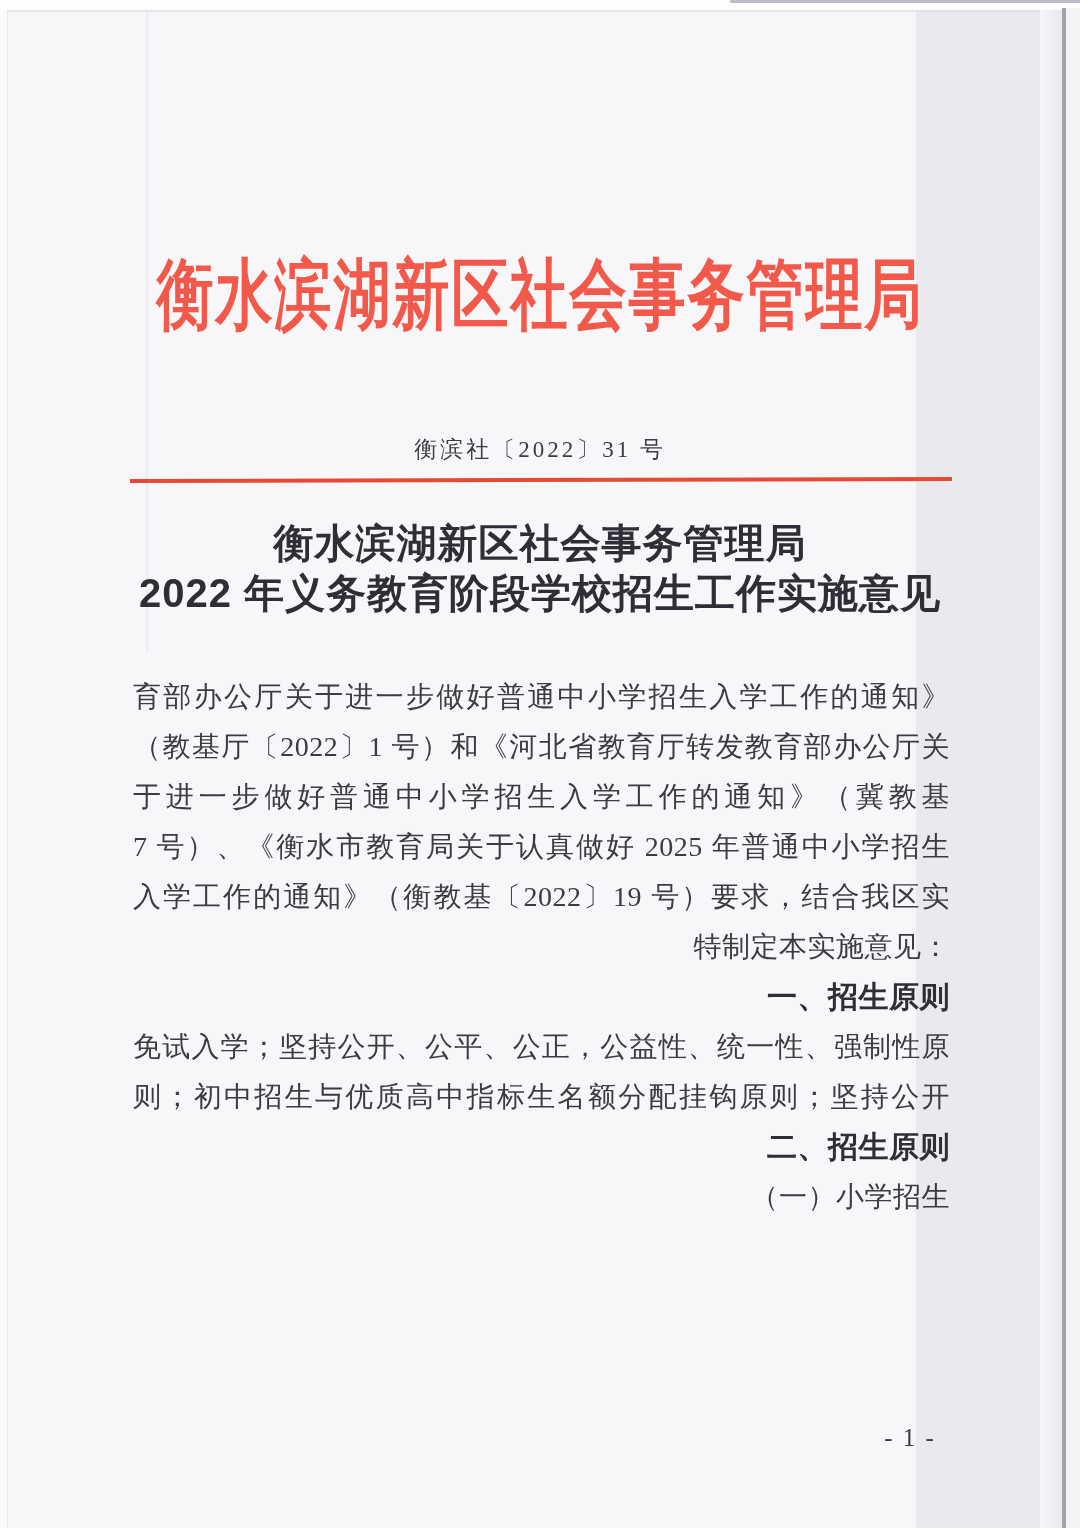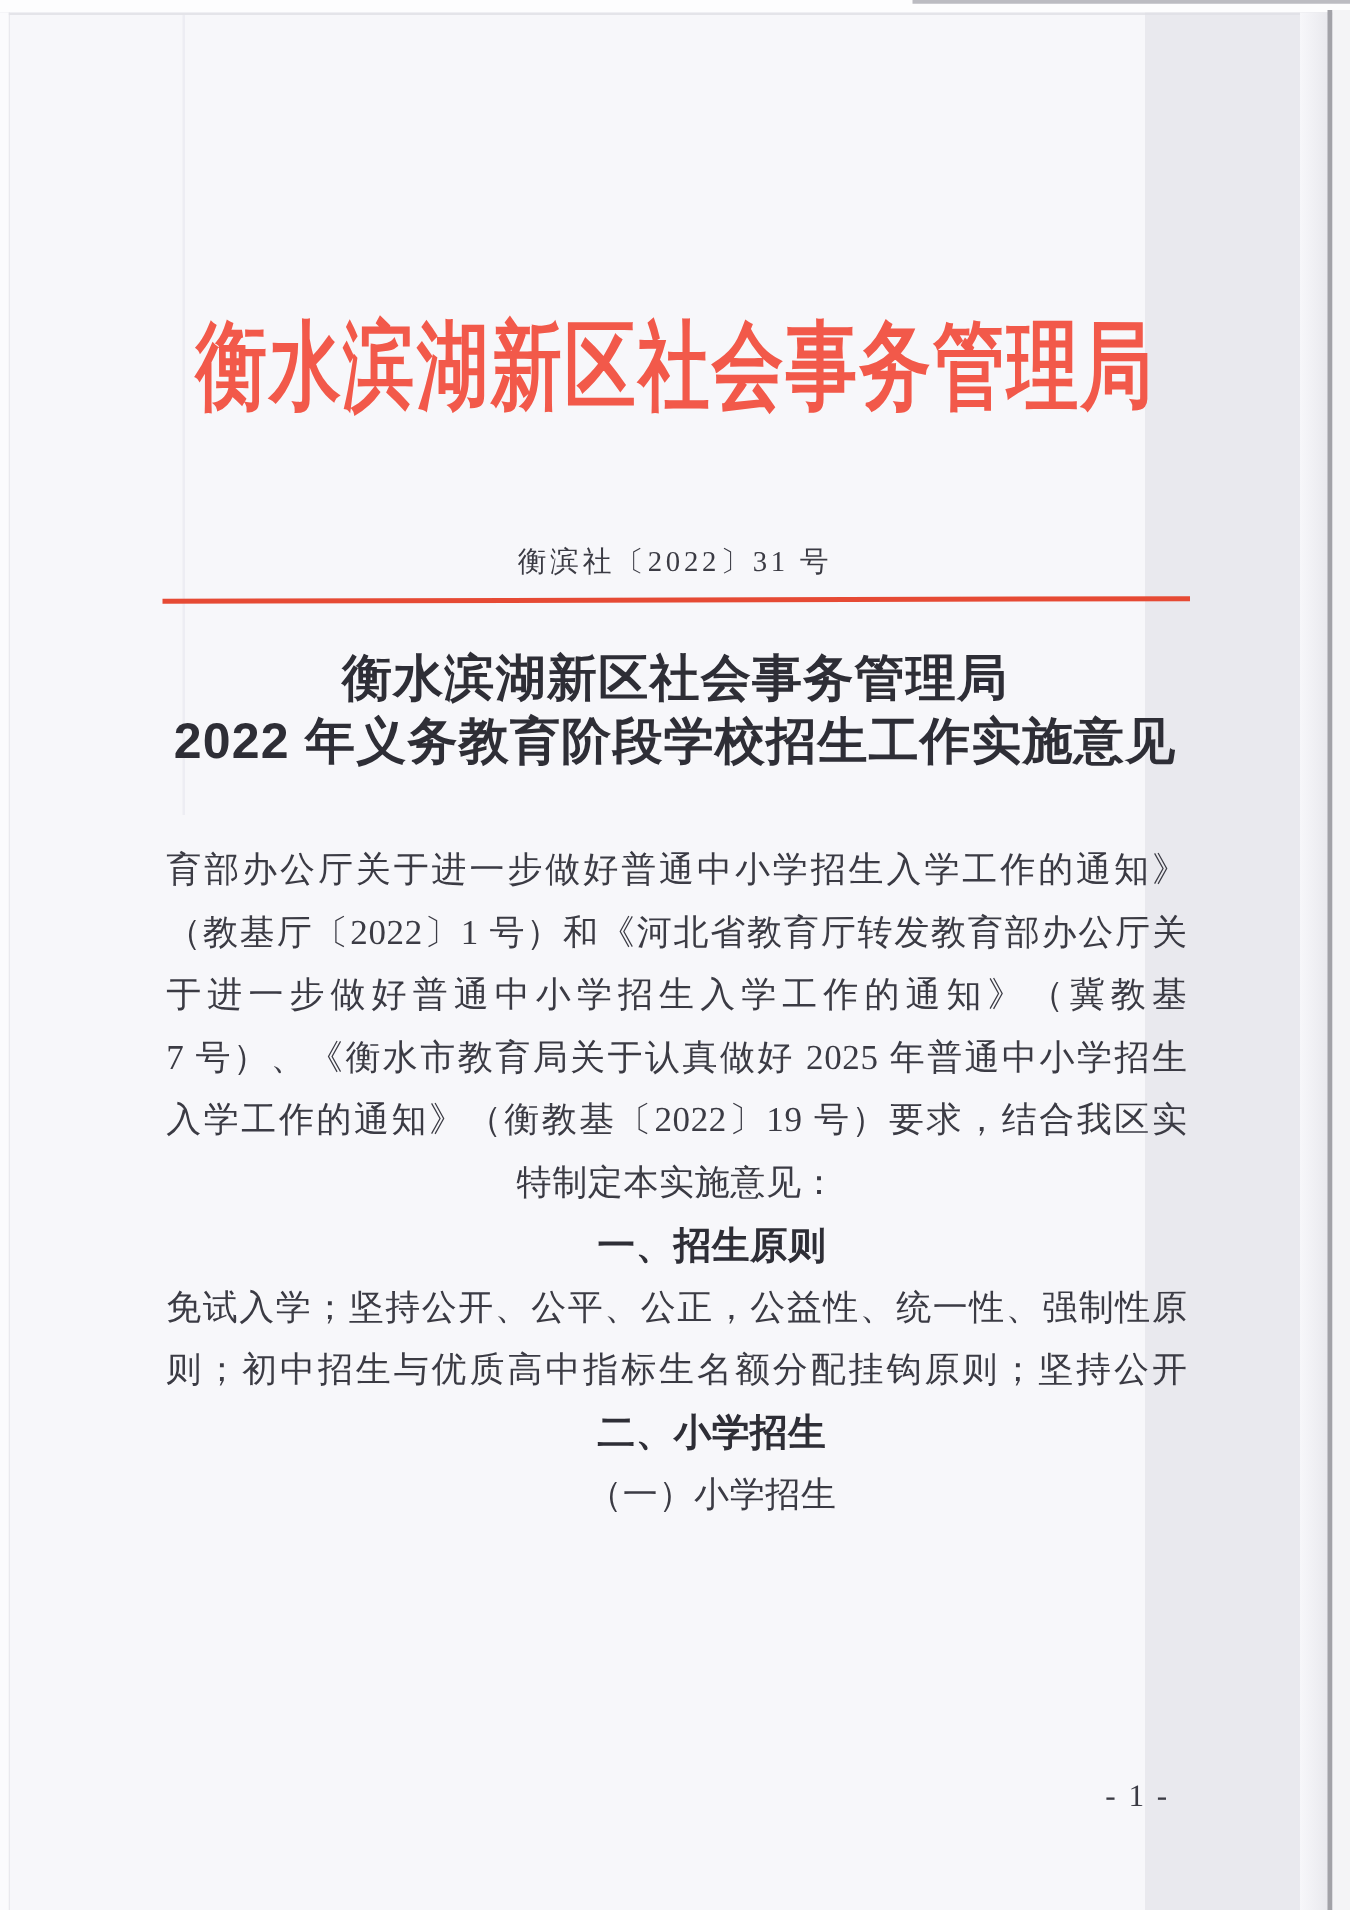--- a/index.html
+++ b/index.html
@@ -59,25 +59,25 @@
   .body-block{
     position:absolute;left:133px;top:672px;width:817px;
     color:#3b3b44;font-size:28px;
   }
   .line{
     height:50px;line-height:50px;overflow:hidden;
     letter-spacing:.5px;
   }
   .fill{text-align:justify;text-align-last:justify;text-justify:inter-character;}
   .indent{padding-left:56px;}
-  .plain{text-align:center;}
+  .plain{text-align:right;}
   .heading{
     font-family:"Liberation Sans","DejaVu Sans",sans-serif;
     font-weight:bold;color:#2e2e36;font-size:30px;
-    text-align:center;
+    text-align:right;
   }
   
   .page-num{
     position:absolute;left:860px;top:1420px;width:100px;height:36px;
     line-height:36px;text-align:center;
     font-size:25px;color:#3b3b44;letter-spacing:2px;
     white-space:nowrap;
   }
 </style>
 </head>
@@ -109,19 +109,19 @@
   <div class="body-block">
     <div class="line fill">育部办公厅关于进一步做好普通中小学招生入学工作的通知》</div>
     <div class="line fill">（教基厅〔2022〕1 号）和《河北省教育厅转发教育部办公厅关</div>
     <div class="line fill">于进一步做好普通中小学招生入学工作的通知》（冀教基〔2022〕</div>
     <div class="line fill">7 号）、《衡水市教育局关于认真做好 2025 年普通中小学招生</div>
     <div class="line fill">入学工作的通知》（衡教基〔2022〕19 号）要求，结合我区实际，</div>
     <div class="line plain">特制定本实施意见：</div>
     <div class="line heading indent">一、招生原则</div>
     <div class="line fill">免试入学；坚持公开、公平、公正，公益性、统一性、强制性原</div>
     <div class="line fill">则；初中招生与优质高中指标生名额分配挂钩原则；坚持公开</div>
-    <div class="line heading indent">二、小学招生</div>
+    <div class="line heading indent">二、招生原则</div>
     <div class="line plain indent">（一）小学招生</div>
   </div>
 
   <div class="page-num">- 1 -</div>
 
 </div>
 
 </body></html>

